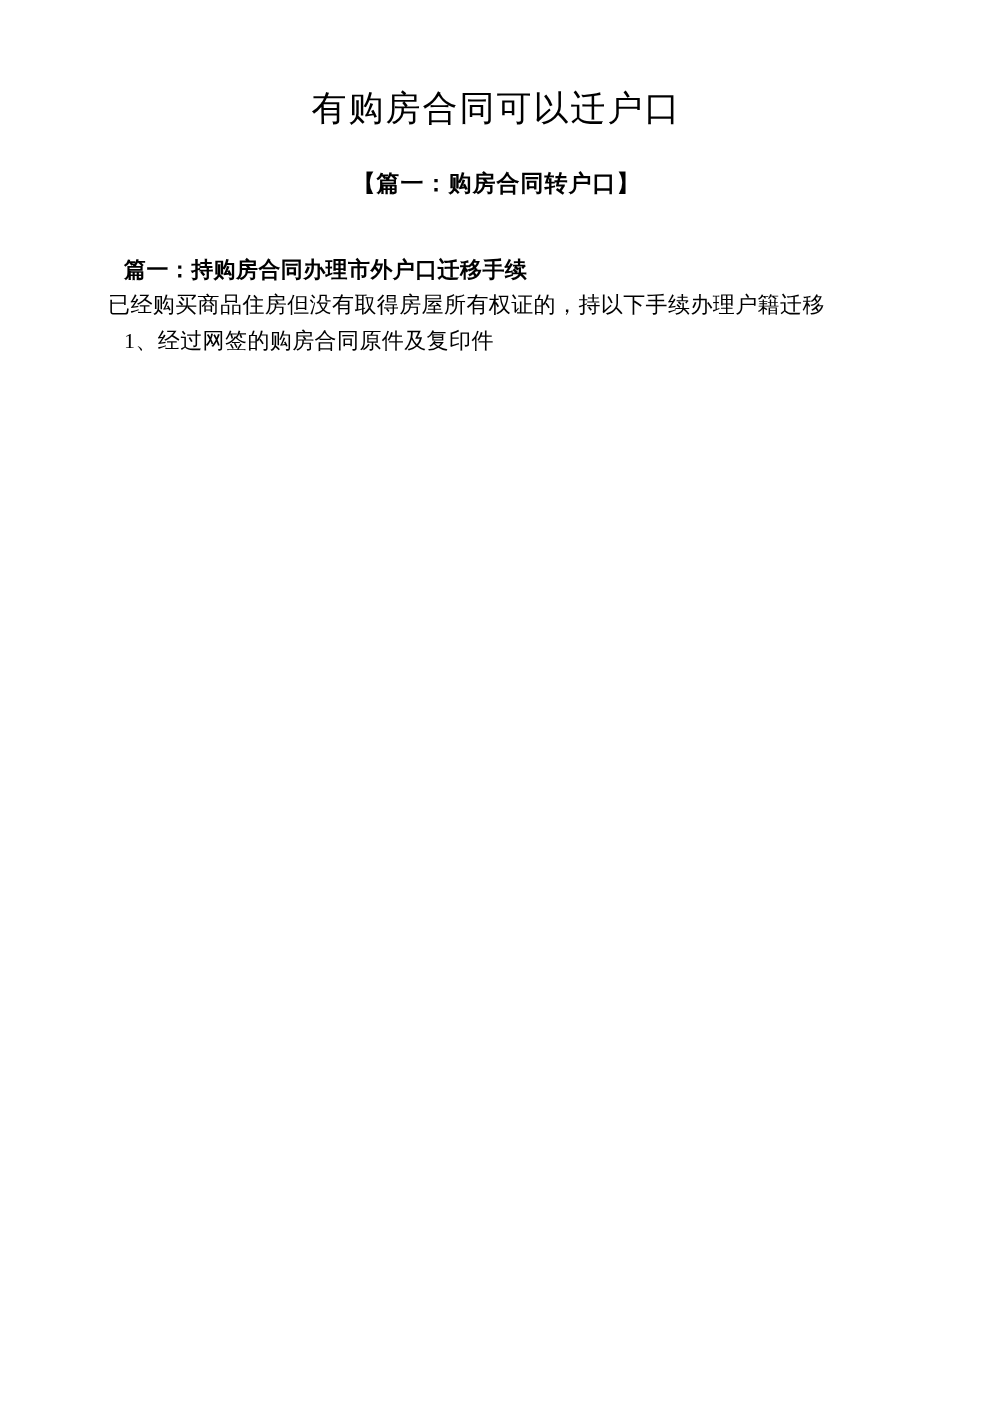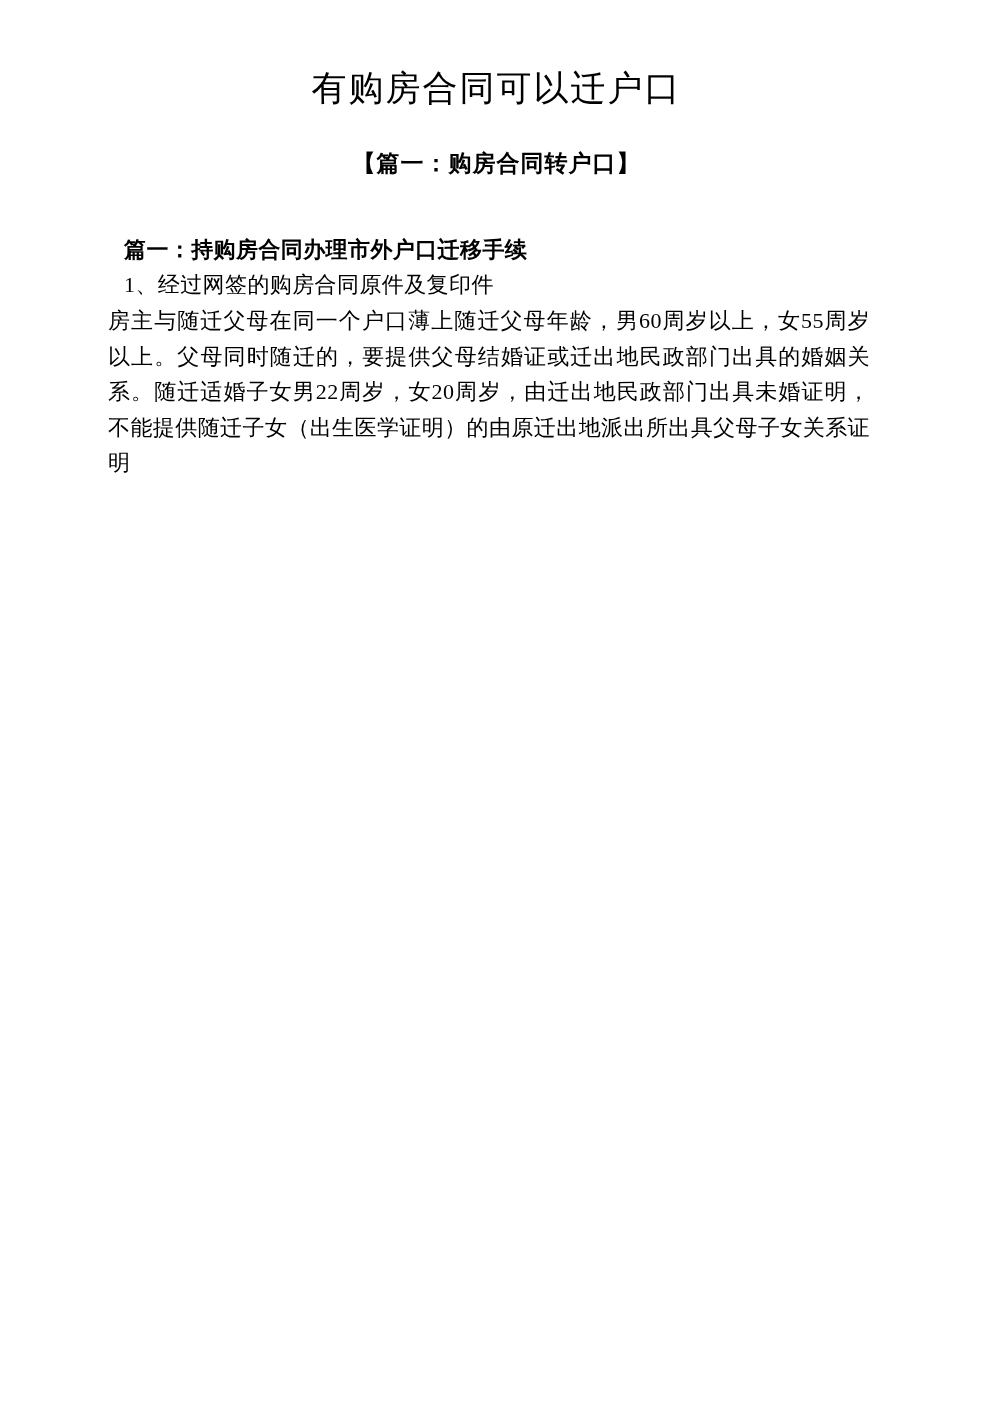--- a/index.html
+++ b/index.html
@@ -10,21 +10,21 @@
   body {
     width: 993px;
     min-height: 1404px;
     font-family: "Liberation Serif", "DejaVu Serif", serif;
     color: #000000;
   }
   .page {
     width: 993px;
     min-height: 1404px;
     box-sizing: border-box;
-    padding: 48px 108px 40px 108px;
+    padding: 68px 108px 40px 108px;
     background: #ffffff;
   }
   .doc-title {
     text-align: center;
     font-size: 35px;
     line-height: 1.3;
     font-weight: normal;
     letter-spacing: 2px;
     margin: 18px 0 0 0;
   }
@@ -62,22 +62,22 @@
 
   <h1 class="doc-title">有购房合同可以迁户口</h1>
 
   <h2 class="doc-subtitle">【篇一：购房合同转户口】</h2>
 
   <div class="body-block">
 
     <p class="para indent bold">篇一：持购房合同办理市外户口迁移手续</p>
 
 
+    <p class="para gap-md">已经购买商品住房但没有取得房屋所有权证的，持以下手续办理户籍迁移</p>
 
     <p class="para indent gap-sm">1、经过网签的购房合同原件及复印件</p>
 
 
 
 
-    <p class="para gap-lg">房主与随迁父母在同一个户口薄上随迁父母年龄，男60周岁以上，女55周岁以上。父母同时随迁的，要提供父母结婚证或迁出地民政部门出具的婚姻关系。随迁适婚子女男22周岁，女20周岁，由迁出地民政部门出具未婚证明，不能提供随迁子女（出生医学证明）的由原迁出地派出所出具父母子女关系证明</p>
 
   </div>
 </div>
 
 </body></html>

